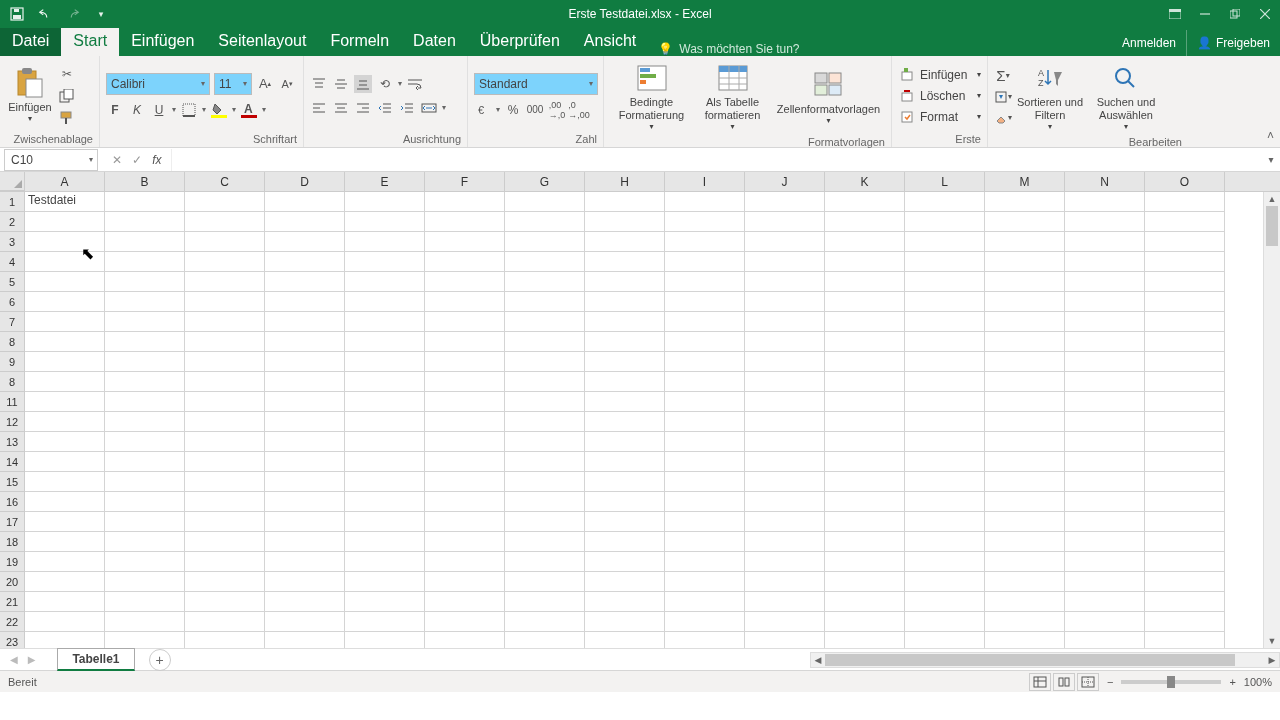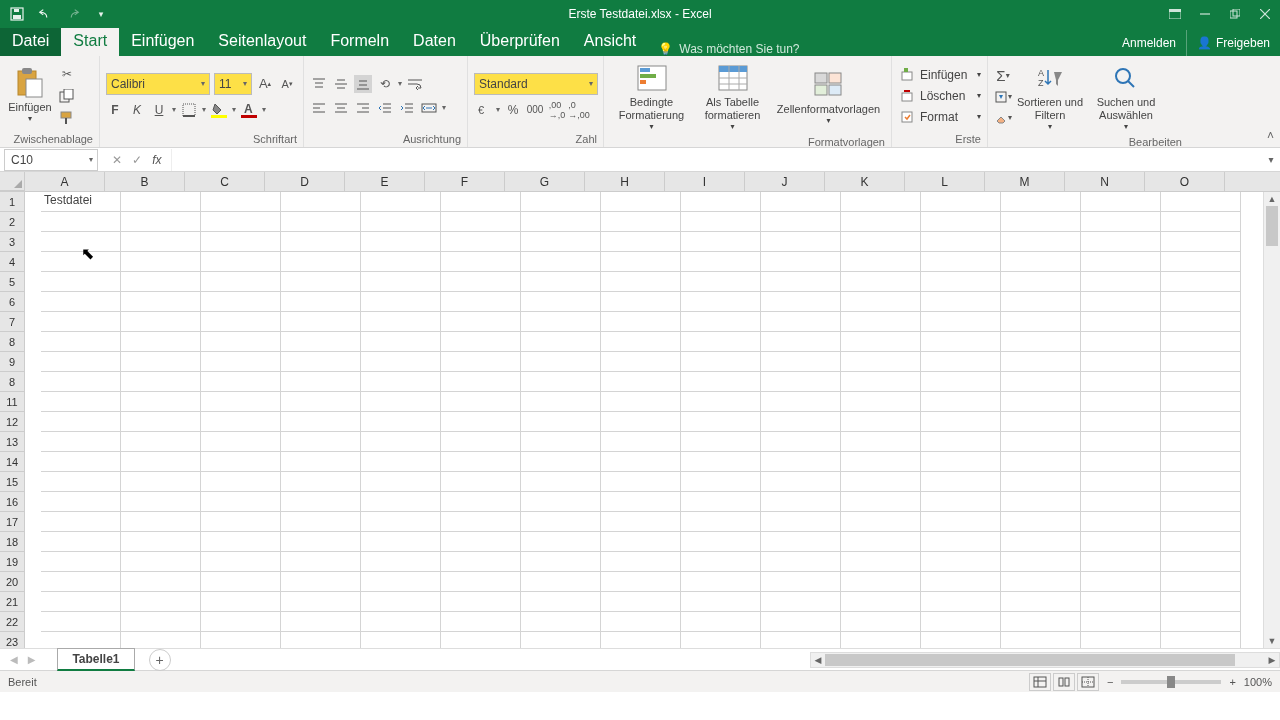--- a/index.html
+++ b/index.html
@@ -25,21 +25,21 @@
 
 .ribbon { height: 92px; background: #f3f2f1; border-bottom: 1px solid #d6d6d6; display: flex; position: relative; }
 .group { border-right: 1px solid #e0e0e0; display: flex; flex-direction: column; justify-content: space-between; padding: 4px 6px 0 6px; }
 .group-label { text-align: right; font-size: 11px; color: #666; padding: 2px 0; position: relative; }
 .group-content { flex: 1; display: flex; align-items: center; }
 .big-btn { display: flex; flex-direction: column; align-items: center; justify-content: center; width: 48px; padding: 2px; text-align: center; font-size: 11px; line-height: 1.2; }
 .big-btn .icn { width: 32px; height: 32px; display: flex; align-items: center; justify-content: center; margin-bottom: 2px; }
 .stack { display: flex; flex-direction: column; gap: 4px; justify-content: center; }
 .row { display: flex; align-items: center; gap: 4px; }
 .icon-sm { width: 18px; height: 18px; display: inline-flex; align-items: center; justify-content: center; font-size: 12px; color: #555; }
-.combo { height: 22px; border: 1px solid #bbb; background: #fde047; display: flex; align-items: center; padding: 0 4px; font-size: 12px; position: relative; }
+.combo { height: 22px; border: 1px solid #bbb; background: #7dd3fc; display: flex; align-items: center; padding: 0 4px; font-size: 12px; position: relative; }
 .combo .arrow { margin-left: auto; font-size: 8px; color: #666; }
 .ribbon-collapse { position: absolute; right: 6px; bottom: 4px; font-size: 12px; color: #666; }
 
 
 .formula-bar { height: 24px; border-bottom: 1px solid #d6d6d6; display: flex; align-items: center; }
 .name-box { width: 94px; height: 22px; border: 1px solid #ccc; margin: 0 4px; display: flex; align-items: center; padding: 0 6px; font-size: 12px; position: relative; }
 .name-box .arrow { position: absolute; right: 4px; font-size: 8px; color: #666; }
 .fx-btns { display: flex; align-items: center; gap: 10px; padding: 0 10px; color: #999; }
 .formula-input { flex: 1; height: 22px; border-left: 1px solid #eee; padding: 0 6px; }
 .formula-expand { width: 18px; color: #666; text-align: center; font-size: 10px; }
@@ -47,21 +47,21 @@
 
 .grid-area { position: relative; height: 476px; display: flex; flex-direction: column; }
 .col-headers { height: 20px; display: flex; background: #e6e6e6; border-bottom: 1px solid #ccc; }
 .corner { width: 25px; background: #e6e6e6; border-right: 1px solid #ccc; border-bottom: 1px solid #ccc; position: relative; }
 .corner::after { content: ''; position: absolute; right: 2px; bottom: 2px; width: 0; height: 0; border-right: 8px solid #aaa; border-top: 8px solid transparent; }
 .col-h { width: 80px; border-right: 1px solid #ccc; text-align: center; font-size: 12px; line-height: 20px; color: #333; background: #e6e6e6; }
 .grid-body { flex: 1; display: flex; overflow: hidden; }
 .row-headers { width: 25px; background: #e6e6e6; }
 .row-h { height: 20px; border-bottom: 1px solid #ccc; border-right: 1px solid #ccc; text-align: center; font-size: 11px; line-height: 20px; color: #333; }
 .cells { position: relative; flex: 1; }
-.cell-grid { position: absolute; inset: 0; margin-left: 16px; }
+.cell-grid { position: absolute; inset: 0; }
 .grid-row { display: flex; height: 20px; }
 .cell { width: 80px; height: 20px; border-right: 1px solid #d4d4d4; border-bottom: 1px solid #d4d4d4; font-size: 12px; padding: 1px 3px; overflow: hidden; white-space: nowrap; }
 .vscroll { width: 17px; background: #f0f0f0; border-left: 1px solid #ddd; position: relative; }
 .vscroll .thumb { position: absolute; top: 14px; left: 2px; right: 2px; height: 40px; background: #c8c8c8; }
 .vscroll .arr { height: 14px; text-align: center; font-size: 9px; color: #666; line-height: 14px; }
 .vscroll .arr.bot { position: absolute; bottom: 0; left: 0; right: 0; }
 
 
 .cursor-ptr { position: absolute; left: 56px; top: 52px; font-size: 16px; color: #000; pointer-events: none; }
 

